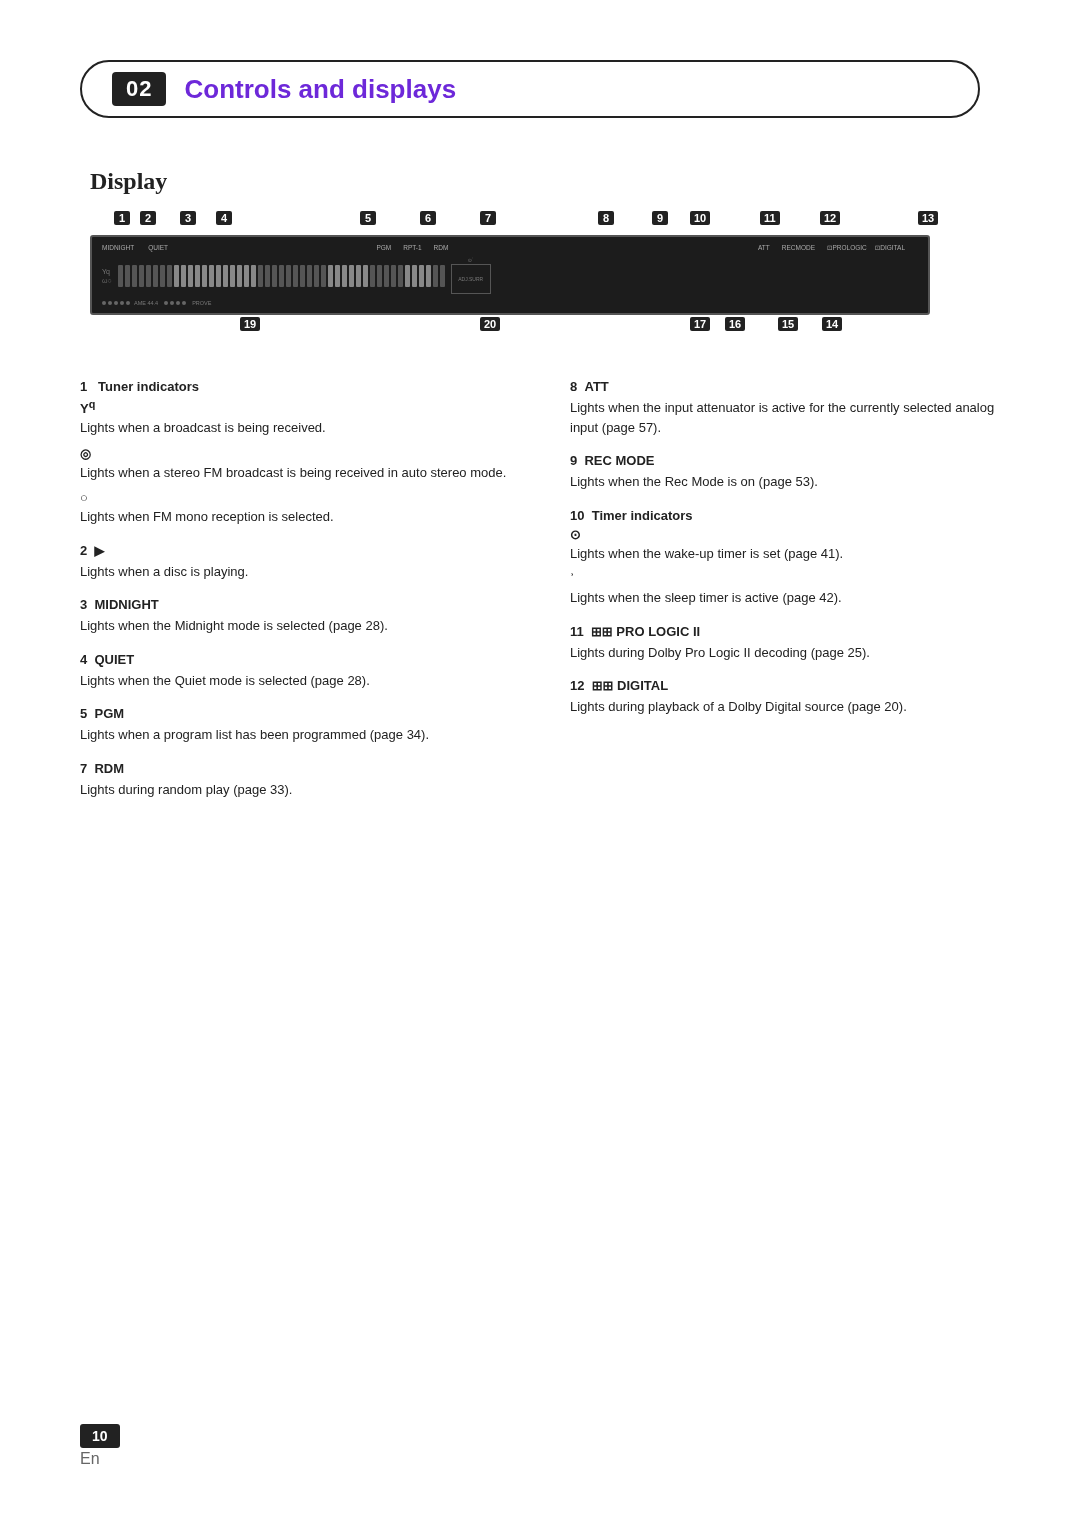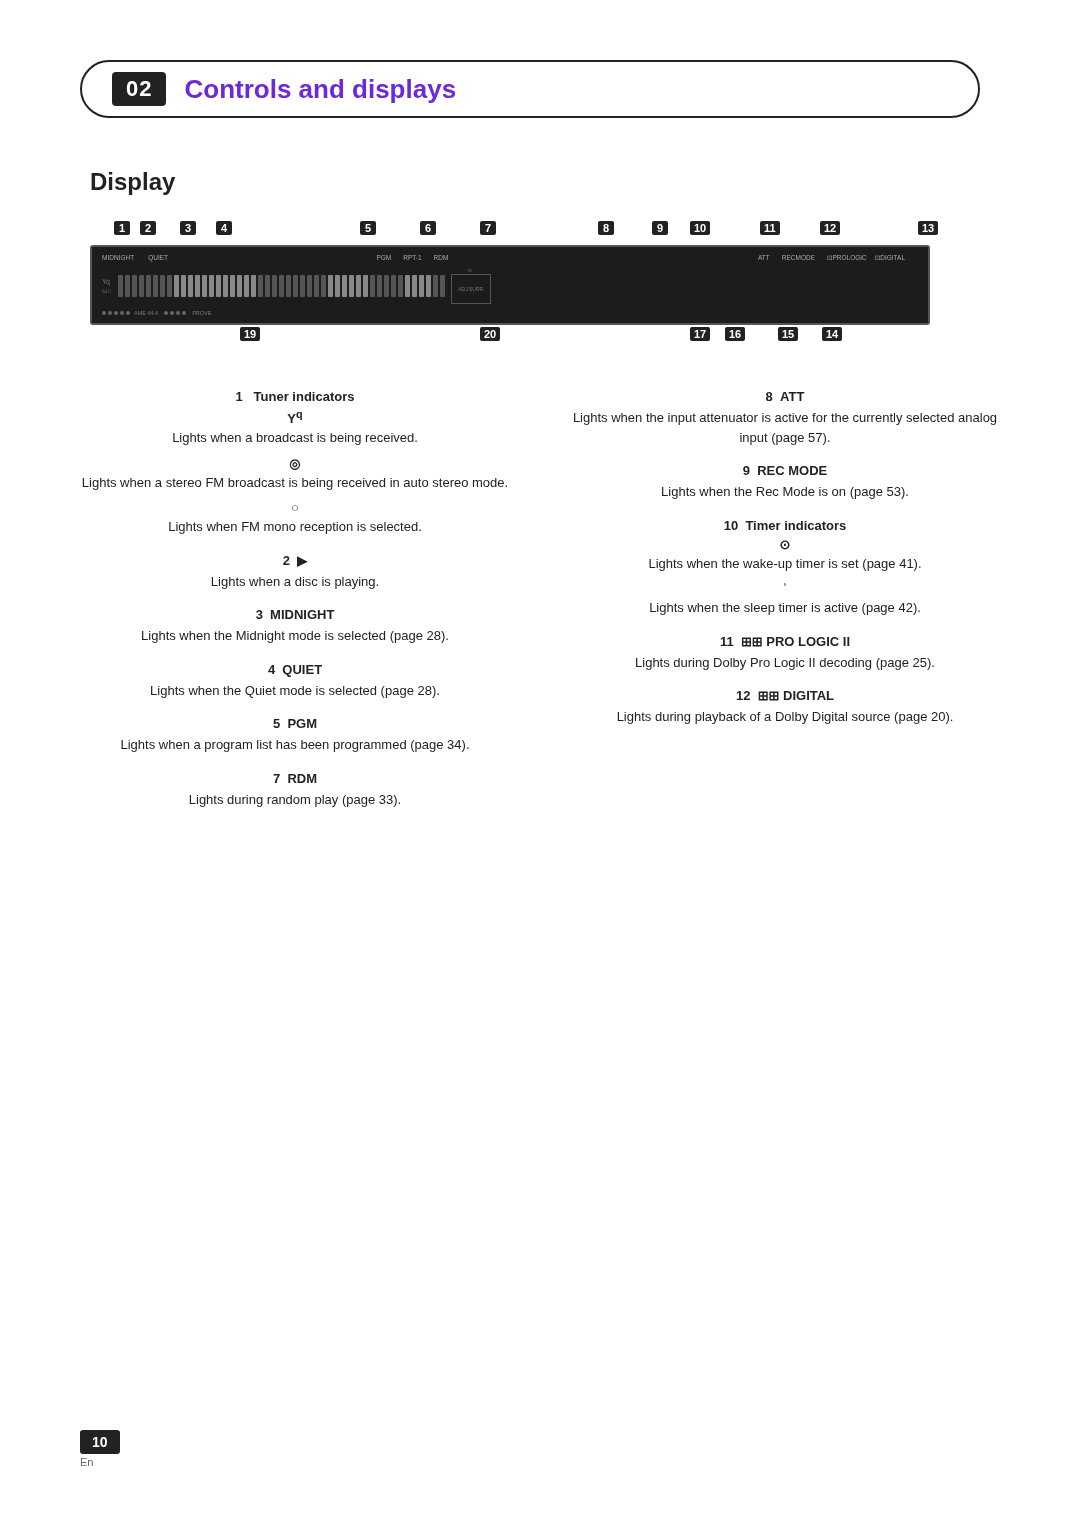--- a/index.html
+++ b/index.html
@@ -40,30 +40,30 @@
     .chapter-title {
       font-size: 26px;
       font-weight: bold;
       color: #6d28d9;
     }
 
     
     .section-title {
       font-size: 24px;
       font-weight: bold;
-      margin-bottom: 25px;
+      margin-bottom: 16px;
       margin-left: 10px;
+      font-family: Liberation Serif, serif;
     }
 
     
     .content-columns {
       display: flex;
       gap: 60px;
       margin-top: 10px;
-      text-align: center;
     }
     .col-left, .col-right {
       flex: 1;
     }
 
     .content-item {
       margin-bottom: 16px;
     }
 
     .item-header {
@@ -103,21 +103,21 @@
     .page-num-box {
       background: #222;
       color: #fff;
       font-size: 14px;
       font-weight: bold;
       padding: 4px 12px;
       border-radius: 3px;
       display: inline-block;
     }
     .footer-lang {
-      font-size: 11px;
+      font-size: 16px;
       color: #666;
       margin-top: 2px;
     }
 
     .bold { font-weight: bold; }
 
     
     .diagram-wrapper {
       margin: 0 auto 40px 10px;
       position: relative;

